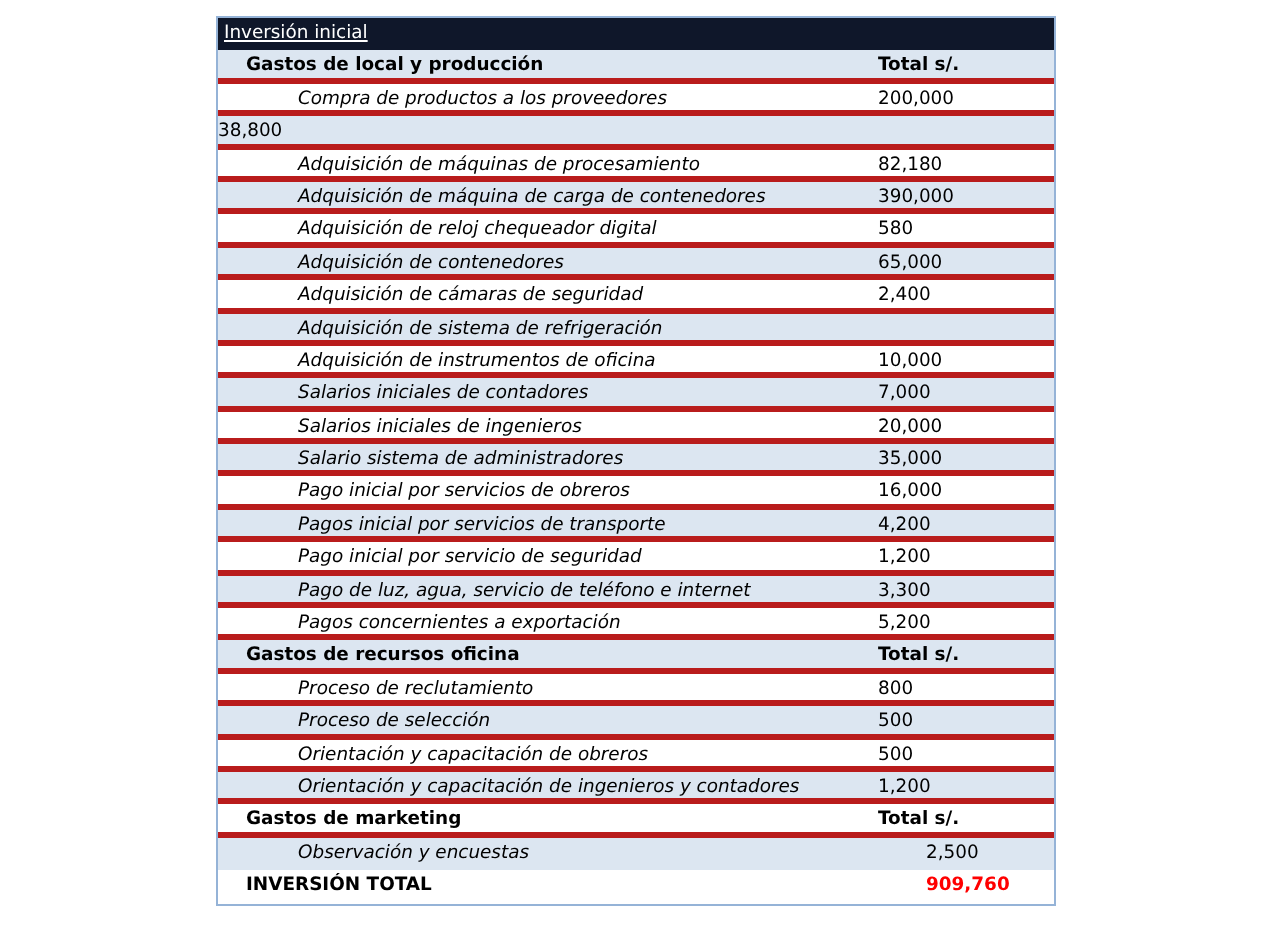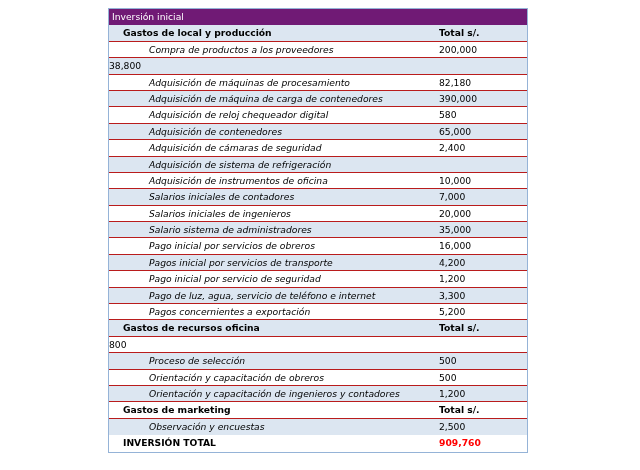--- a/index.html
+++ b/index.html
@@ -1,24 +1,24 @@
 <!DOCTYPE html>
 <html><head>
   <meta charset="utf-8">
   <style>
     html, body { margin: 0; padding: 0; background: #ffffff; }
     body { width: 640px; height: 470px; position: relative; overflow: hidden;
            font-family: "DejaVu Sans", sans-serif; }
     .sheet { position: absolute; left: 108px; top: 8px; width: 418px;
              border: 1px solid #95b3d7; border-collapse: collapse; }
     .row { display: flex; height: 16.4px; box-sizing: border-box;
-           border-bottom: 1px solid #b91c1c; font-size: 9.2px; line-height: 15.4px; color: #000; }
-    .row:last-child { border-bottom: none; }
+           border-bottom: 3px solid #b91c1c; font-size: 9.2px; line-height: 15.4px; color: #000; }
+    .row:last-child { border-bottom: none; gap: 24px; }
     .row.shade { background: #dce6f1; }
-    .row.title { background: #701a75; color: #ffffff; border-bottom: none; }
+    .row.title { background: #0f172a; color: #ffffff; border-bottom: none; text-decoration: underline; }
     .c1 { width: 330px; white-space: nowrap; overflow: hidden; }
     .c2 { flex: 1; white-space: nowrap; }
     .title .c1 { padding-left: 3px; width: 415px; }
     .section .c1 { padding-left: 14px; font-weight: bold; box-sizing: border-box; }
     .section .c2 { font-weight: bold; }
     .item .c1 { padding-left: 40px; box-sizing: border-box; font-style: italic; }
     .total .c1 { padding-left: 14px; font-weight: bold; box-sizing: border-box; }
     .total .c2 { color: #ff0000; font-weight: bold; }
   </style>
 </head>
@@ -97,20 +97,21 @@
       </div>
       <div class="row item">
         <span class="c1">Pagos concernientes a exportación</span>
         <span class="c2">5,200</span>
       </div>
       <div class="row section shade">
         <span class="c1">Gastos de recursos oficina</span>
         <span class="c2">Total s/.</span>
       </div>
       <div class="row item">
+        <span class="c1">Proceso de reclutamiento</span>
         <span class="c2">800</span>
       </div>
       <div class="row item shade">
         <span class="c1">Proceso de selección</span>
         <span class="c2">500</span>
       </div>
       <div class="row item">
         <span class="c1">Orientación y capacitación de obreros</span>
         <span class="c2">500</span>
       </div>

